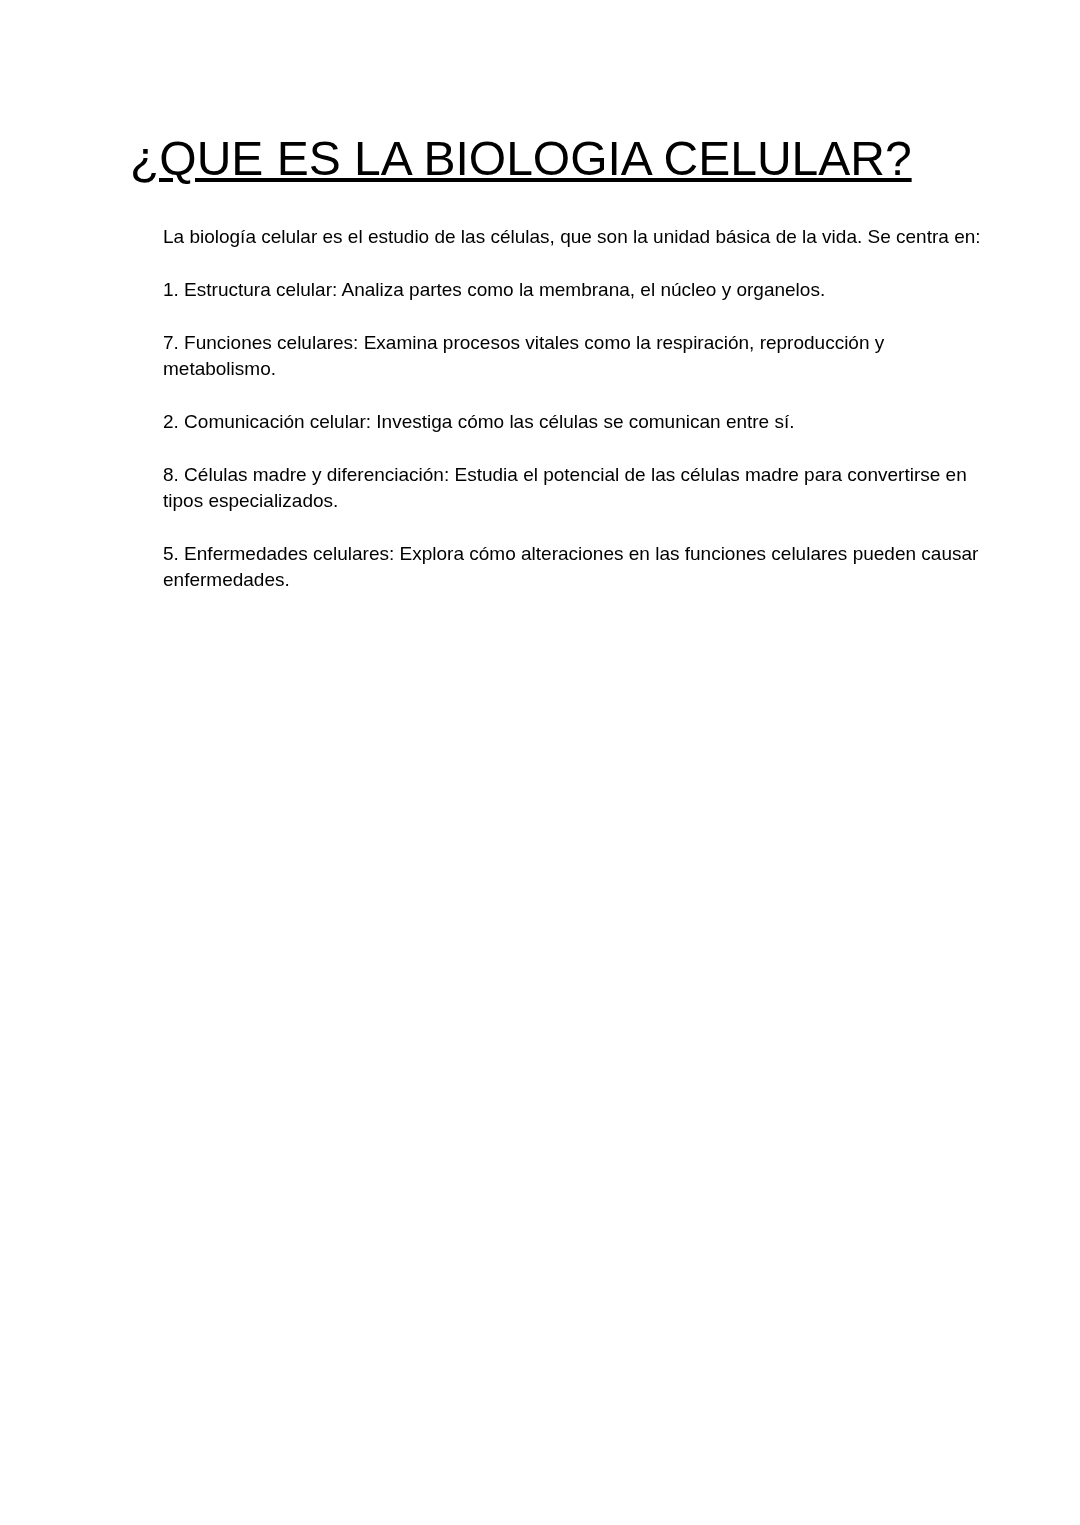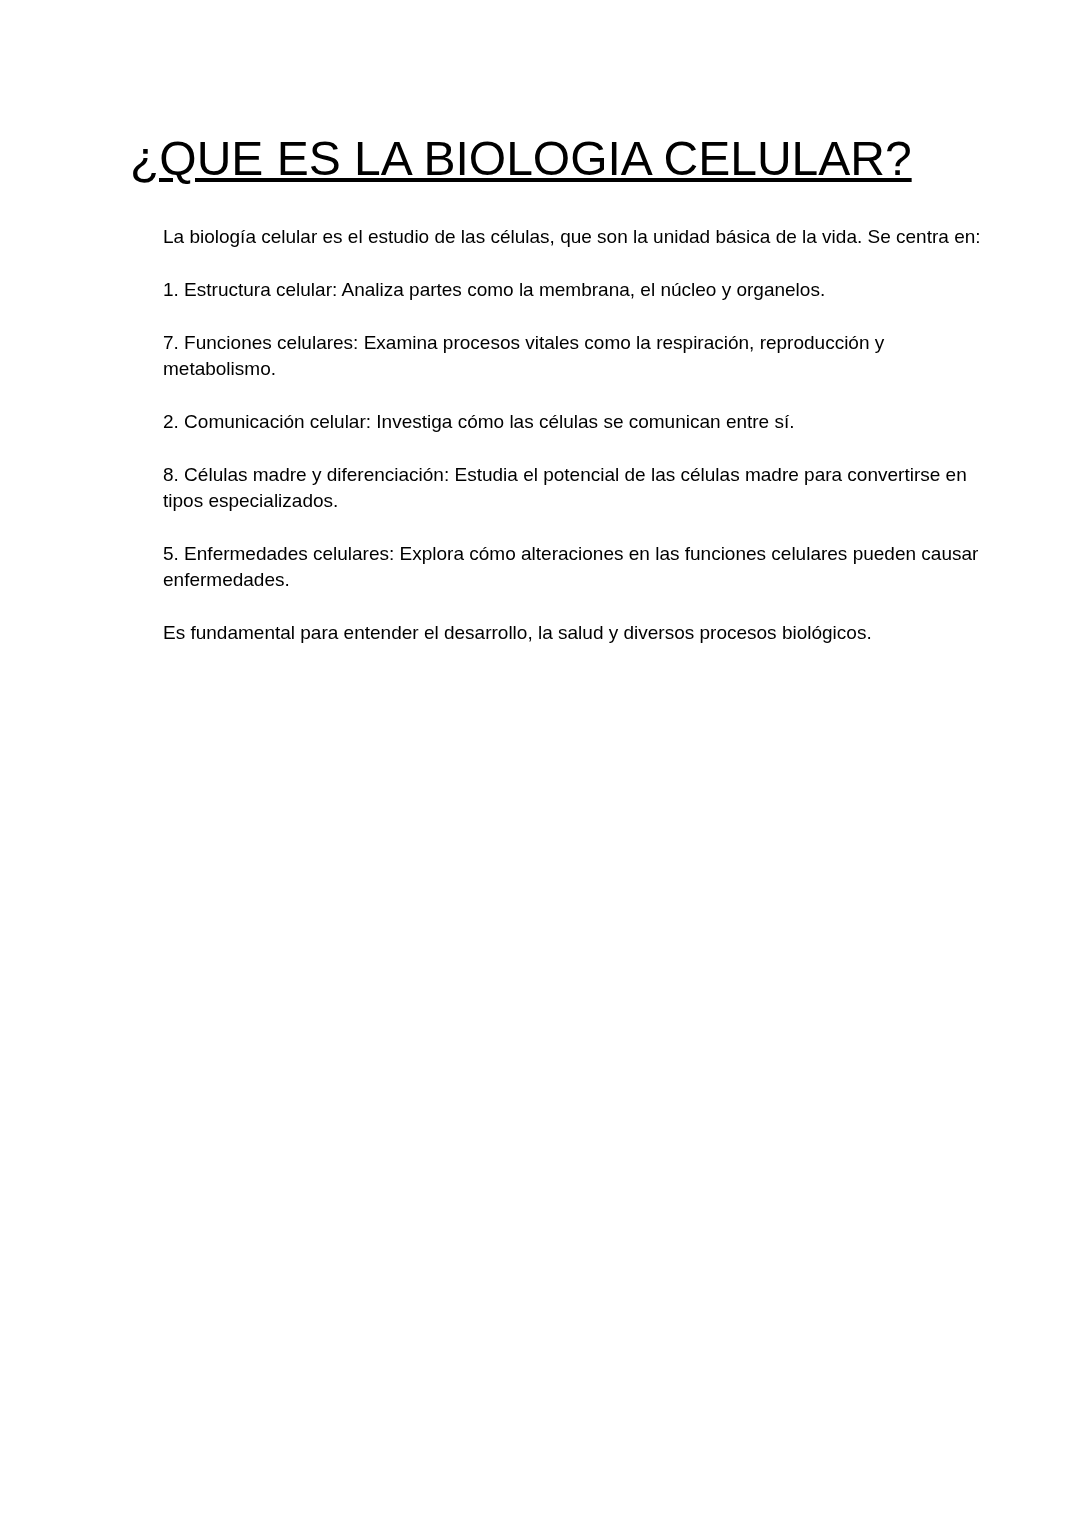--- a/index.html
+++ b/index.html
@@ -54,15 +54,14 @@
 <div class="page">
   <h1 class="title">¿QUE ES LA BIOLOGIA CELULAR?</h1>
 
   <div class="body-text">
     <p>La biología celular es el estudio de las células, que son la unidad básica de la vida. Se centra en:</p>
     <p>1. Estructura celular: Analiza partes como la membrana, el núcleo y organelos.</p>
     <p>7. Funciones celulares: Examina procesos vitales como la respiración, reproducción y metabolismo.</p>
     <p>2. Comunicación celular: Investiga cómo las células se comunican entre sí.</p>
     <p>8. Células madre y diferenciación: Estudia el potencial de las células madre para convertirse en tipos especializados.</p>
     <p>5. Enfermedades celulares: Explora cómo alteraciones en las funciones celulares pueden causar enfermedades.</p>
-    <p>Es fundamental para entender el desarrollo, la salud y diversos procesos biológicos.</p>
   </div>
 </div>
 
 </body></html>

